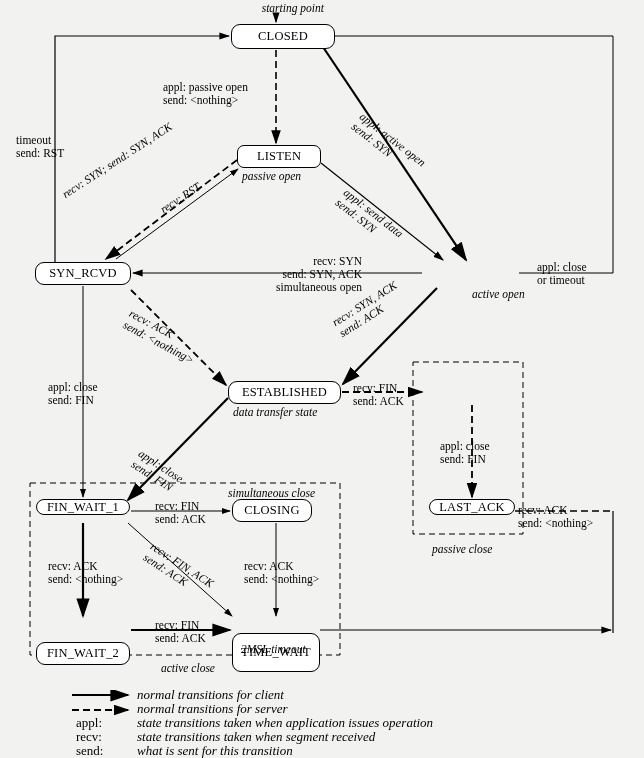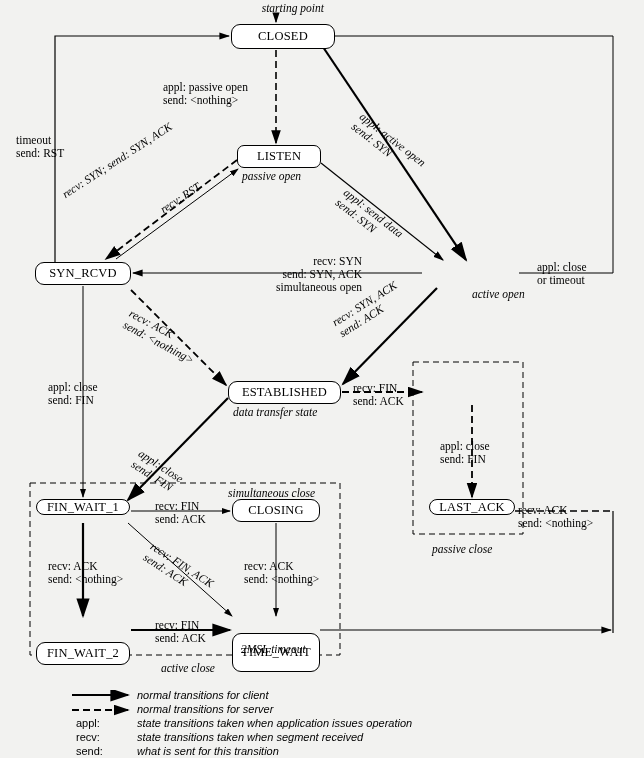--- a/index.html
+++ b/index.html
@@ -49,22 +49,22 @@
     font-style: italic;
   }
   .lbl.ctr {
     text-align: right;
   }
   .lbl.rot {
     transform-origin: 0 0;
   }
   .legend {
     position: absolute;
-    font-family: Liberation Sans, sans-serif;
-    font-size: 11px;
+    font-family: Liberation Serif, serif;
+    font-size: 13px;
     line-height: 14px;
     color: #000;
     white-space: pre;
   }
   .legend.ital { font-style: italic; }
 </style>
 </head>
 <body>
 
 <div id="root">
@@ -132,21 +132,21 @@
 
     </g>
   </svg>
 
   <div class="state-box" style="left:231px; top:24px; width:104px; height:25px;">CLOSED</div>
   <div class="state-box" style="left:237px; top:145px; width:84px; height:23px;border-radius:7px;">LISTEN</div>
   <div class="state-box" style="left:35px;  top:262px; width:96px; height:23px;">SYN_RCVD</div>
   <div class="state-box" style="left:228px; top:381px; width:113px; height:23px;">ESTABLISHED</div>
   <div class="state-box" style="left:429px; top:499px; width:86px; height:16px;">LAST_ACK</div>
   <div class="state-box" style="left:36px;  top:499px; width:94px; height:16px;">FIN_WAIT_1</div>
-  <div class="state-box" style="left:232px; top:499px; width:88px; height:23px;">CLOSING</div>
+  <div class="state-box" style="left:232px; top:499px; width:80px; height:23px;">CLOSING</div>
   <div class="state-box" style="left:36px;  top:642px; width:94px; height:23px;text-align:right;">FIN_WAIT_2</div>
   <div class="state-box" style="left:232px; top:618px; width:88px; height:39px;margin-top:15px;">TIME_WAIT</div>
 
   <div class="lbl ital ctr" style="left:228px; top:2px; width:96px;">starting point</div>
 
   <div class="lbl ital" style="left:242px; top:170px;">passive open</div>
   <div class="lbl ital" style="left:440px; top:288px;margin-left:32px;">active open</div>
   <div class="lbl ital" style="left:233px; top:406px;">data transfer state</div>
   <div class="lbl ital" style="left:241px; top:643px;">2MSL timeout</div>
   <div class="lbl ital" style="left:228px; top:487px;">simultaneous close</div>

